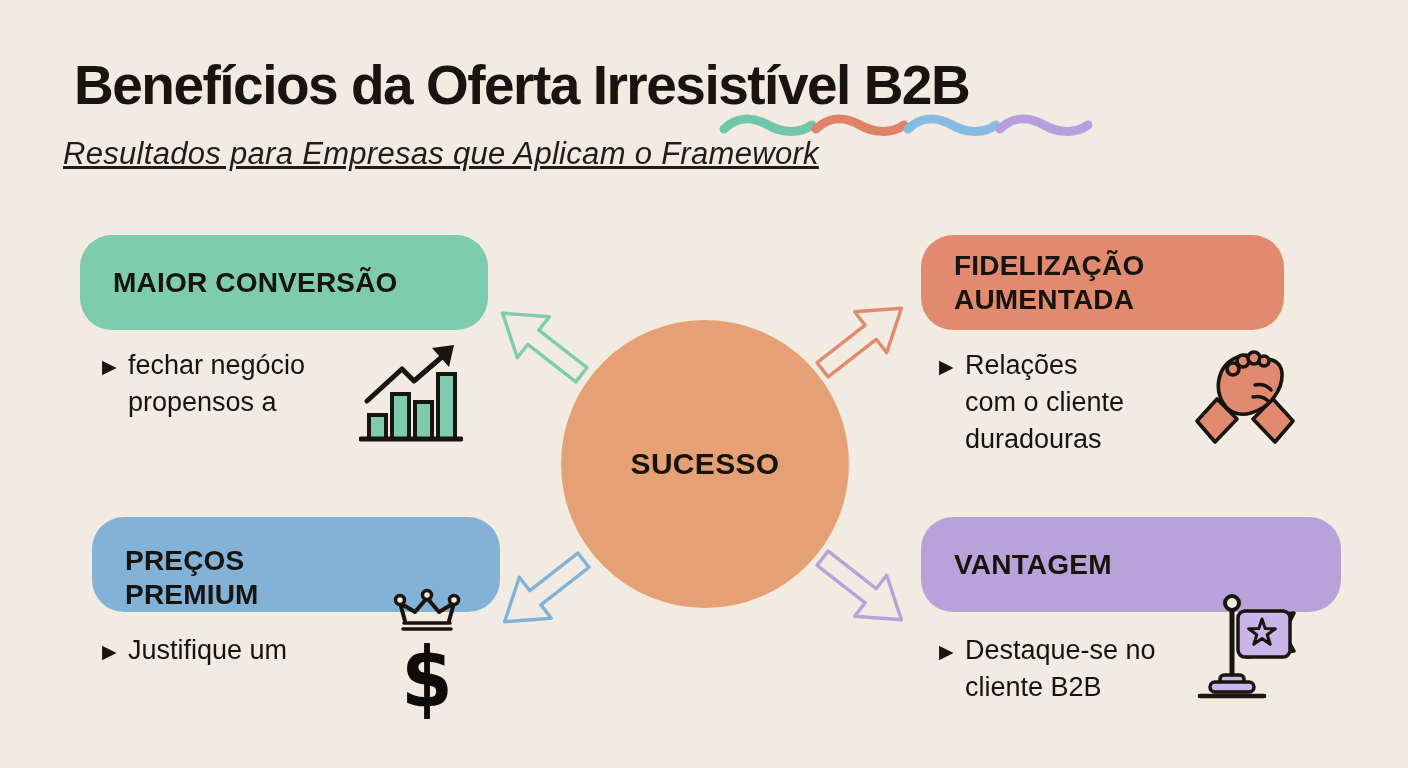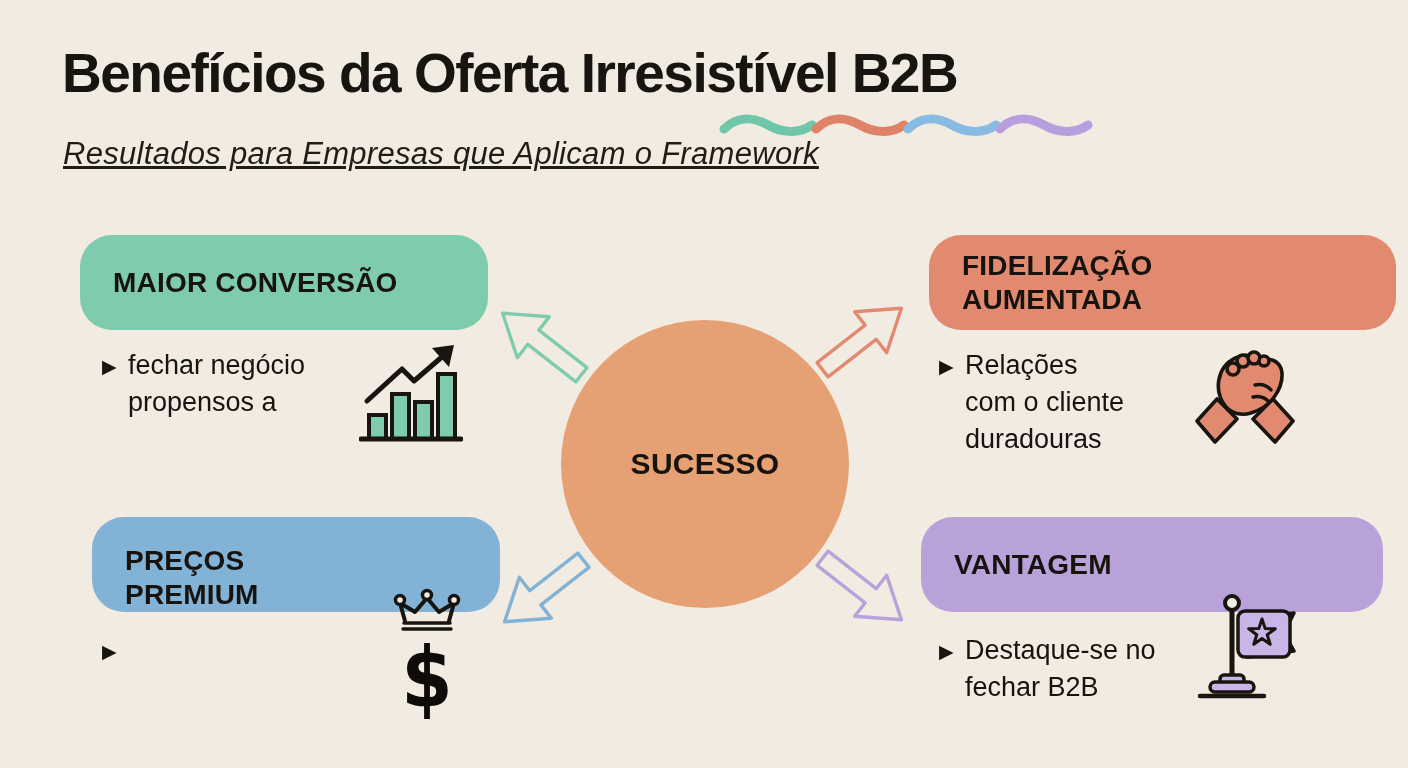--- a/index.html
+++ b/index.html
@@ -6,39 +6,39 @@
     --bg:#f2ebe1; --ink:#18140f; --teal:#7ecbae; --salmon:#e18a70;
     --blue:#82b2d6; --purple:#b9a2da; --purple-light:#c9b5e8; --orange:#e5a173;
   }
   html,body{margin:0;padding:0;}
   body{
     width:1408px;height:768px;background:var(--bg);
     font-family:"Liberation Sans", sans-serif;color:var(--ink);
     position:relative;overflow:hidden;
   }
   .title{
-    position:absolute;left:62px;top:42px;margin:0;
+    position:absolute;left:62px;top:42px;margin:12px;
     font-size:55px;font-weight:800;letter-spacing:-1.5px;line-height:1.15;
     color:var(--ink);white-space:nowrap;
   }
   .squiggle{position:absolute;left:718px;top:112px;}
   .subtitle{
     position:absolute;left:63px;top:136px;margin:0;
     font-size:31px;font-style:italic;font-weight:500;letter-spacing:.3px;
     color:#201c16;white-space:nowrap;text-decoration:underline;
   }
   .pill{
     position:absolute;width:408px;height:95px;border-radius:32px;
     display:flex;align-items:center;box-sizing:border-box;padding-left:33px;
   }
   .pill span{display:block;font-size:28px;font-weight:800;letter-spacing:.2px;line-height:34px;color:#17130e;}
   .pill-tl{left:80px;top:235px;background:var(--teal);align-items:center;}
-  .pill-tr{left:921px;top:235px;width:467px;background:var(--salmon);margin-left:8px;}
+  .pill-tr{left:921px;top:235px;width:363px;background:var(--salmon);}
   .pill-bl{left:92px;top:517px;background:var(--blue);align-items:flex-end;}
-  .pill-br{left:921px;top:517px;width:462px;background:var(--purple);text-align:right;}
+  .pill-br{left:921px;top:517px;width:420px;background:var(--purple);text-align:right;}
   .bullet{position:absolute;display:flex;}
   .bullet .marker{font-size:19px;line-height:37px;width:26px;flex:none;padding-top:1px;}
   .bullet .lines span{display:block;font-size:27px;line-height:37px;color:#17130e;}
   .bullet-tl{left:102px;top:347px;}
   .bullet-tr{left:939px;top:347px;}
   .bullet-bl{left:102px;top:632px;}
   .bullet-br{left:939px;top:632px;}
   .circle{
     position:absolute;left:561px;top:320px;width:288px;height:288px;border-radius:50%;
     background:var(--orange);display:flex;flex-direction:column;align-items:center;justify-content:center;
@@ -110,27 +110,28 @@
     <span class="marker">▶</span>
     <div class="lines">
       <span>Relações</span>
       <span>com o cliente</span>
       <span>duradouras</span>
     </div>
   </div>
   <div class="bullet bullet-bl">
     <span class="marker">▶</span>
     <div class="lines">
+      <span>Justifique um</span>
     </div>
   </div>
   <div class="bullet bullet-br">
     <span class="marker">▶</span>
     <div class="lines">
       <span>Destaque-se no</span>
-      <span>fechar B2B</span>
+      <span>cliente B2B</span>
     </div>
   </div>
 
   <div class="circle">
     <span>SUCESSO</span>
   </div>
 
   <svg class="arrow arrow-tl" viewBox="-60 -60 120 120">
     <g transform="rotate(-142)">
         <polygon points="-50,-9 11,-9 11,-26 50,0 11,26 11,9 -50,9" stroke="var(--teal)"></polygon>

